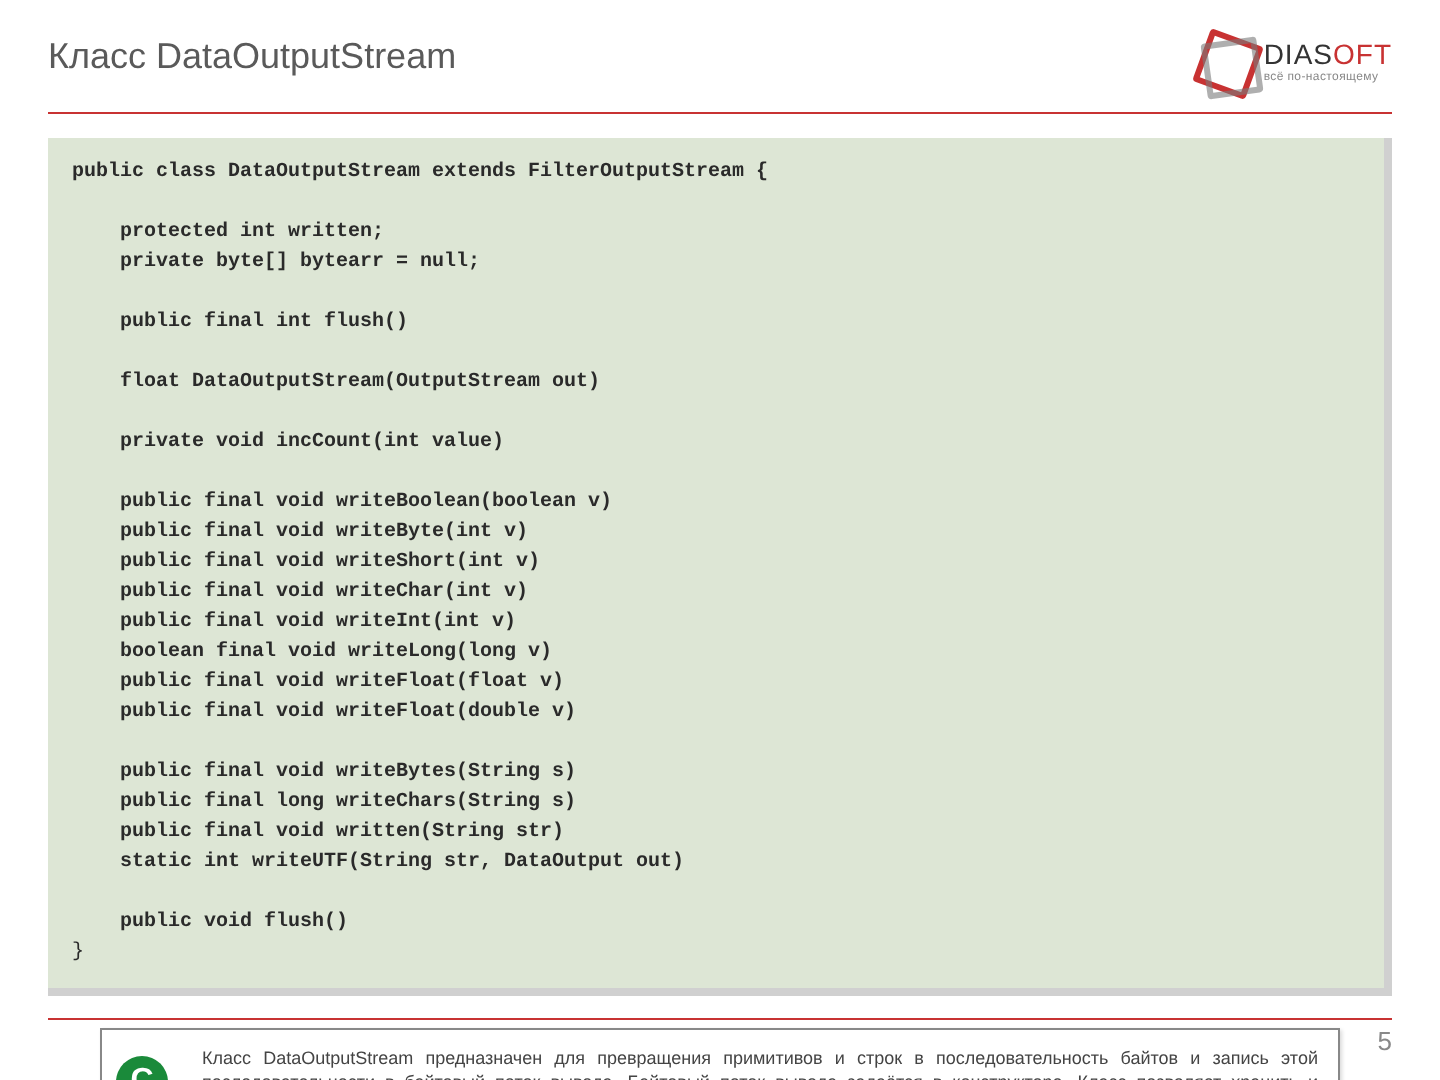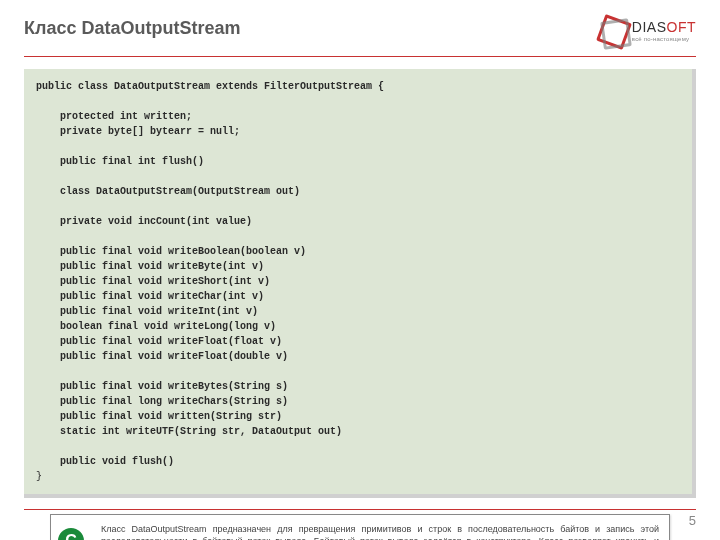--- a/index.html
+++ b/index.html
@@ -13,21 +13,21 @@
   }
   .header {
     display: flex;
     justify-content: space-between;
     align-items: flex-start;
     padding: 18px 24px 8px 24px;
   }
   .title {
     color: #5a5a5a;
     font-size: 18px;
-    font-weight: 700;
+    font-weight: 400;
   }
   .title-underline {
     height: 1px;
     background: #c83232;
     margin: 4px 24px 0 24px;
   }
   .logo {
     display: flex;
     align-items: center;
     gap: 6px;
@@ -153,21 +153,21 @@
 </div>
 <div class="title-underline"></div>
 
 <div class="code-block"><span class="kw">public class DataOutputStream extends FilterOutputStream {</span>
 <span></span>
 <span class="kw">    protected int written;</span>
 <span class="kw">    private byte[] bytearr = null;</span>
 <span></span>
 <span class="kw">    public final int flush()</span>
 <span></span>
-<span class="kw">    class DataOutputStream(OutputStream out)</span>
+<span class="kw">    float DataOutputStream(OutputStream out)</span>
 <span></span>
 <span class="kw">    private void incCount(int value)</span>
 <span></span>
 <span class="kw">    public final void writeBoolean(boolean v)</span>
 <span class="kw">    public final void writeByte(int v)</span>
 <span class="kw">    public final void writeShort(int v)</span>
 <span class="kw">    public final void writeChar(int v)</span>
 <span class="kw">    public final void writeInt(int v)</span>
 <span class="kw">    boolean final void writeLong(long v)</span>
 <span class="kw">    public final void writeFloat(float v)</span>

